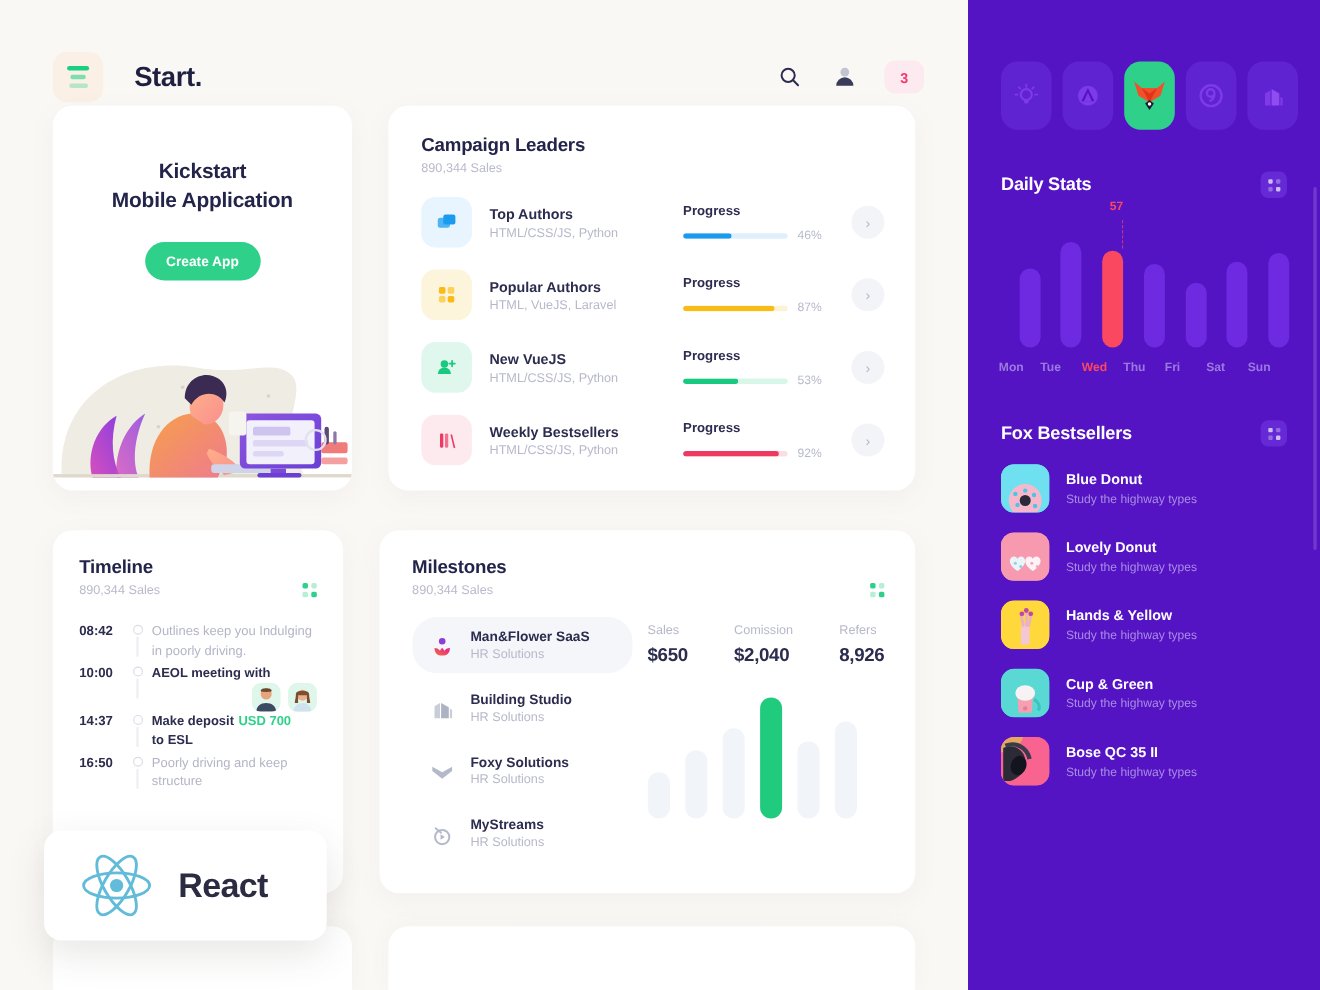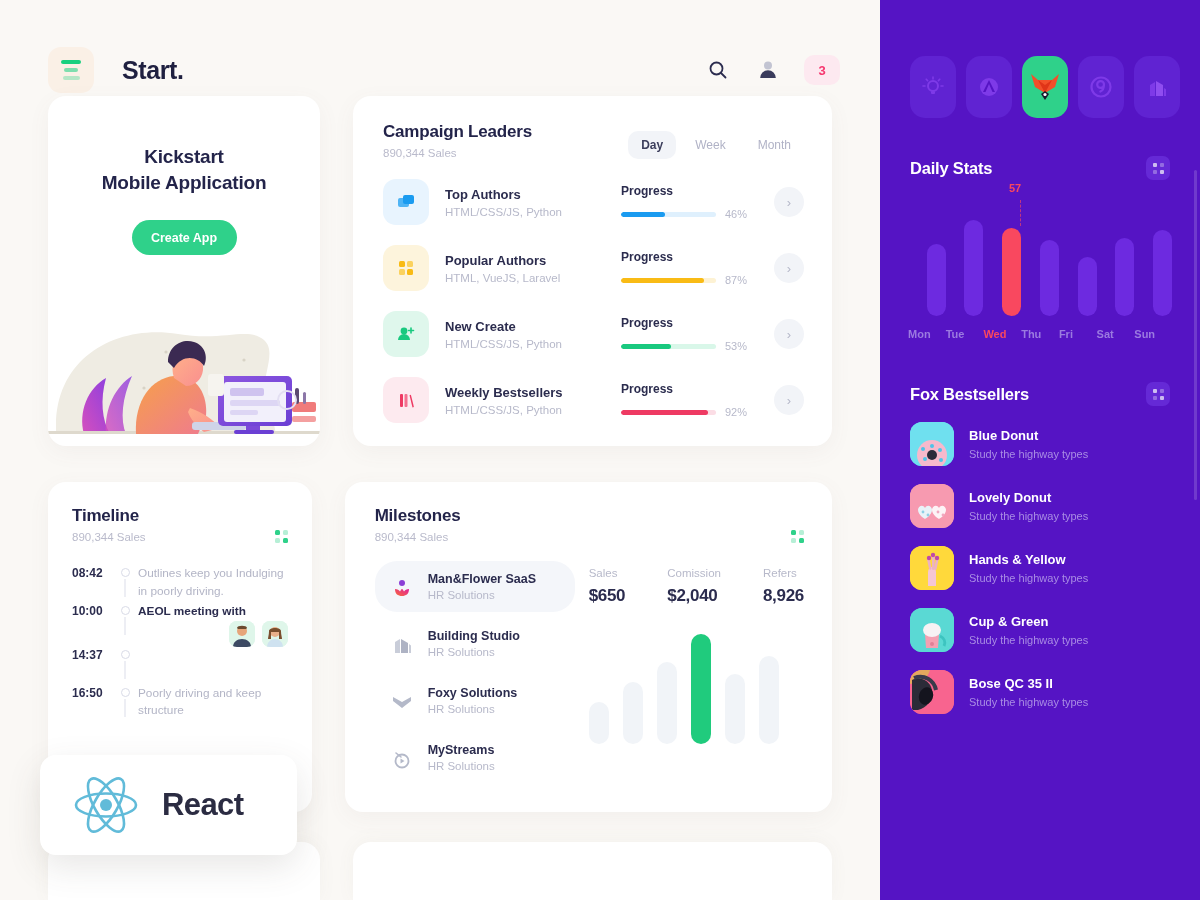--- a/index.html
+++ b/index.html
@@ -282,25 +282,20 @@
             </g>
         </svg>
       </div>
 
       <div class="card camp-card">
         <div class="card-head">
           <div>
             <div class="card-title">Campaign Leaders</div>
             <div class="card-sub">890,344 Sales</div>
           </div>
-          <div class="tabs">
-            <button class="tab active">Day</button>
-            <button class="tab">Week</button>
-            <button class="tab">Month</button>
-          </div>
         </div>
 
         <div class="camp-row">
           <div class="camp-ico" style="background:#e8f4fe">
             <svg width="22" height="22" viewBox="0 0 22 22">
                 <rect x="3" y="7" width="11" height="9" rx="2" fill="#4fb4f5"></rect>
                 <rect x="8" y="4" width="11" height="9" rx="2" fill="#1a9bf0"></rect>
               </svg>
           </div>
           <div class="camp-txt">
@@ -346,21 +341,21 @@
 
         <div class="camp-row">
           <div class="camp-ico" style="background:#dff7ec">
             <svg width="22" height="22" viewBox="0 0 22 22">
                 <circle cx="9" cy="8" r="3.4" fill="#19c97f"></circle>
                 <path d="M3 17a6 6 0 0 1 12 0z" fill="#19c97f"></path>
                 <path d="M16 5v5M13.5 7.5h5" stroke="#19c97f" stroke-width="1.6" stroke-linecap="round"></path>
               </svg>
           </div>
           <div class="camp-txt">
-            <div class="camp-name">New Create</div>
+            <div class="camp-name">New VueJS</div>
             <div class="camp-desc">HTML/CSS/JS, Python</div>
           </div>
           <div class="camp-prog">
             <div class="prog-label">Progress</div>
             <div class="prog-line">
               <div class="prog-track" style="background:#d9f7e9">
                 <div class="prog-fill" style="width:53%;background:#19c97f"></div>
               </div>
               <span class="prog-pct">53%</span>
             </div>
@@ -446,20 +441,25 @@
                 </span>
               </span>
             </div>
           </div>
           <div class="tl-item">
             <div class="tl-time">14:37</div>
             <div class="tl-rail">
                 <span class="tl-dot"></span>
                 <span class="tl-stem"></span>
               </div>
+            <div class="tl-text bold">
+              <span>Make deposit</span>
+              <span class="hl-green">USD 700</span>
+              <span>to ESL</span>
+            </div>
           </div>
           <div class="tl-item">
             <div class="tl-time">16:50</div>
             <div class="tl-rail">
                 <span class="tl-dot"></span>
                 <span class="tl-stem"></span>
               </div>
             <div class="tl-text">Poorly driving and keep structure</div>
           </div>
         </div>

